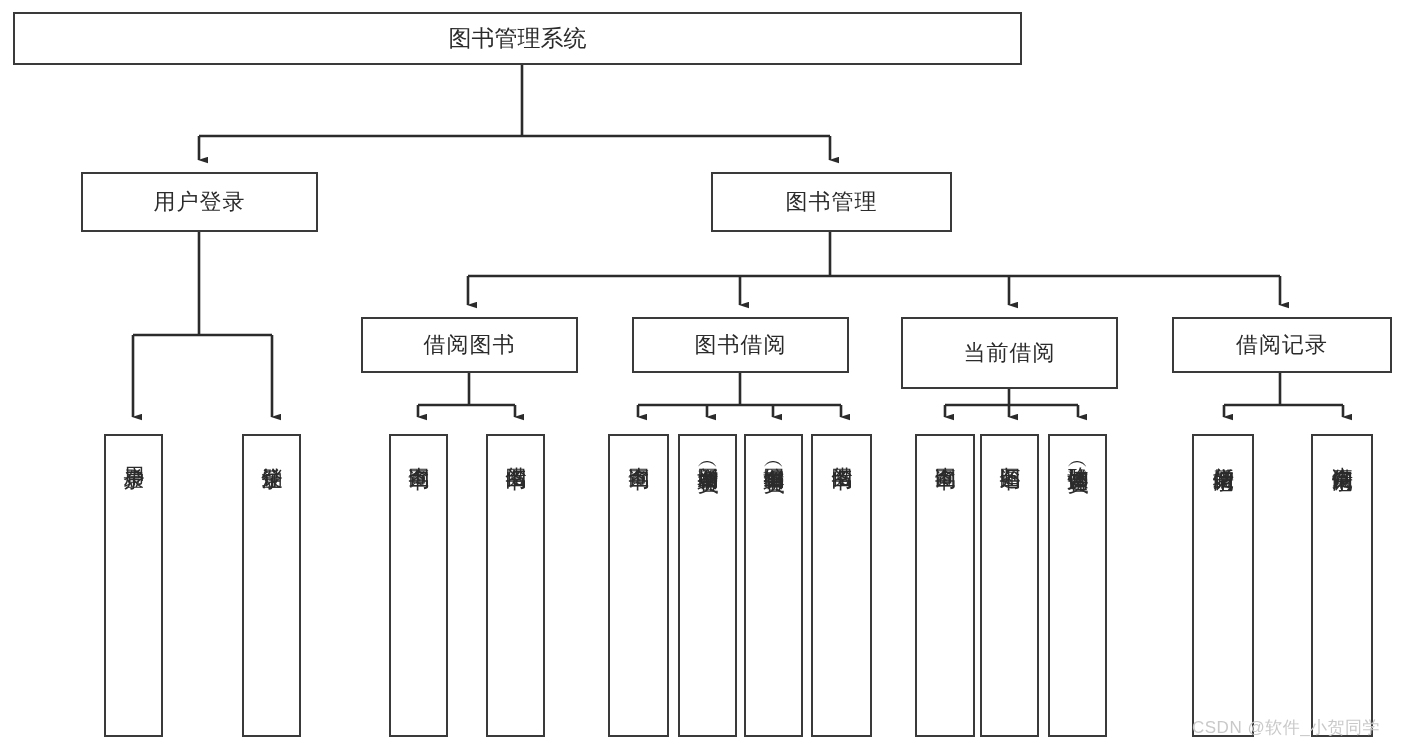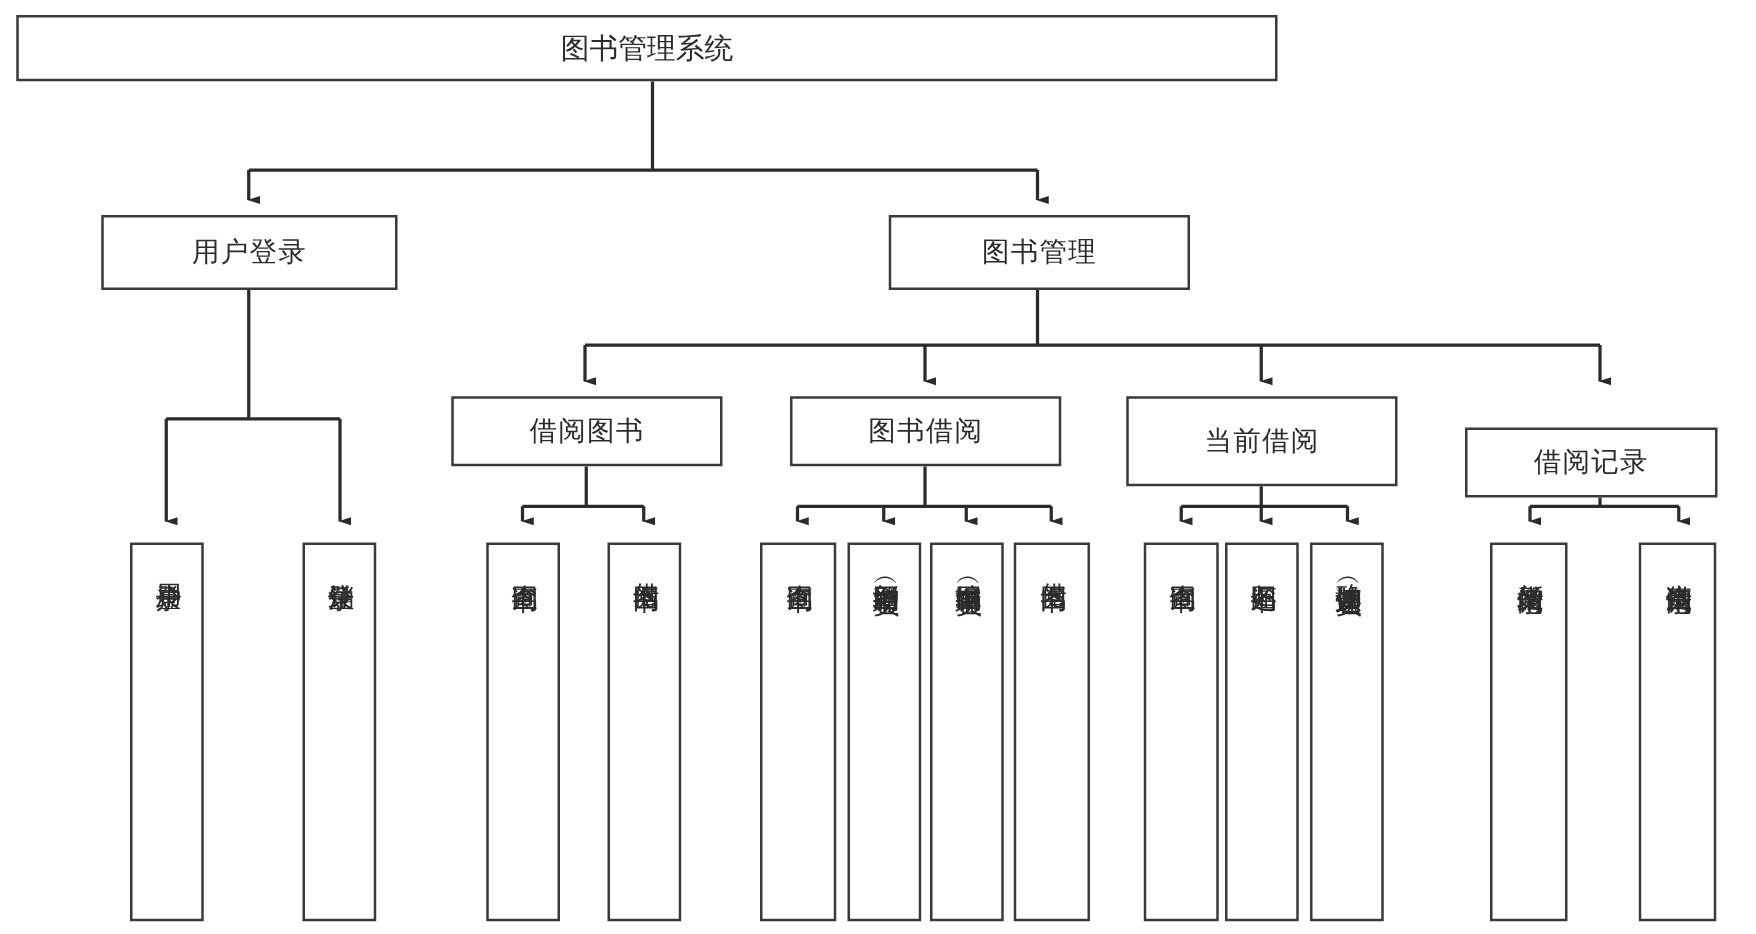--- a/index.html
+++ b/index.html
@@ -88,21 +88,21 @@
 
   <div class="node h" style="left:361px;top:317px;width:217px;height:56px;">
     <span>借阅图书</span>
   </div>
   <div class="node h" style="left:632px;top:317px;width:217px;height:56px;">
     <span>图书借阅</span>
   </div>
   <div class="node h" style="left:901px;top:317px;width:217px;height:72px;">
     <span>当前借阅</span>
   </div>
-  <div class="node h" style="left:1172px;top:317px;width:202px;height:56px;margin-top:25px;">
+  <div class="node h" style="left:1172px;top:317px;width:220px;height:56px;">
     <span>借阅记录</span>
   </div>
 
   <div class="node leaf" style="left:104px;top:434px;width:59px;height:303px;">
     <span class="vtext">用户登录</span>
   </div>
   <div class="node leaf" style="left:242px;top:434px;width:59px;height:303px;">
     <span class="vtext">注销登录</span>
   </div>
 
@@ -136,14 +136,15 @@
     <span class="vtext">确认归还（管理员）</span>
   </div>
 
   <div class="node leaf" style="left:1192px;top:434px;width:62px;height:303px;">
     <span class="vtext">新增借阅记录</span>
   </div>
   <div class="node leaf" style="left:1311px;top:434px;width:62px;height:303px;">
     <span class="vtext">查询借阅记录</span>
   </div>
 
+  <div class="watermark" style="left:1192px;top:716px;">CSDN @软件_小贺同学</div>
 
 </div>
 
 </body></html>

